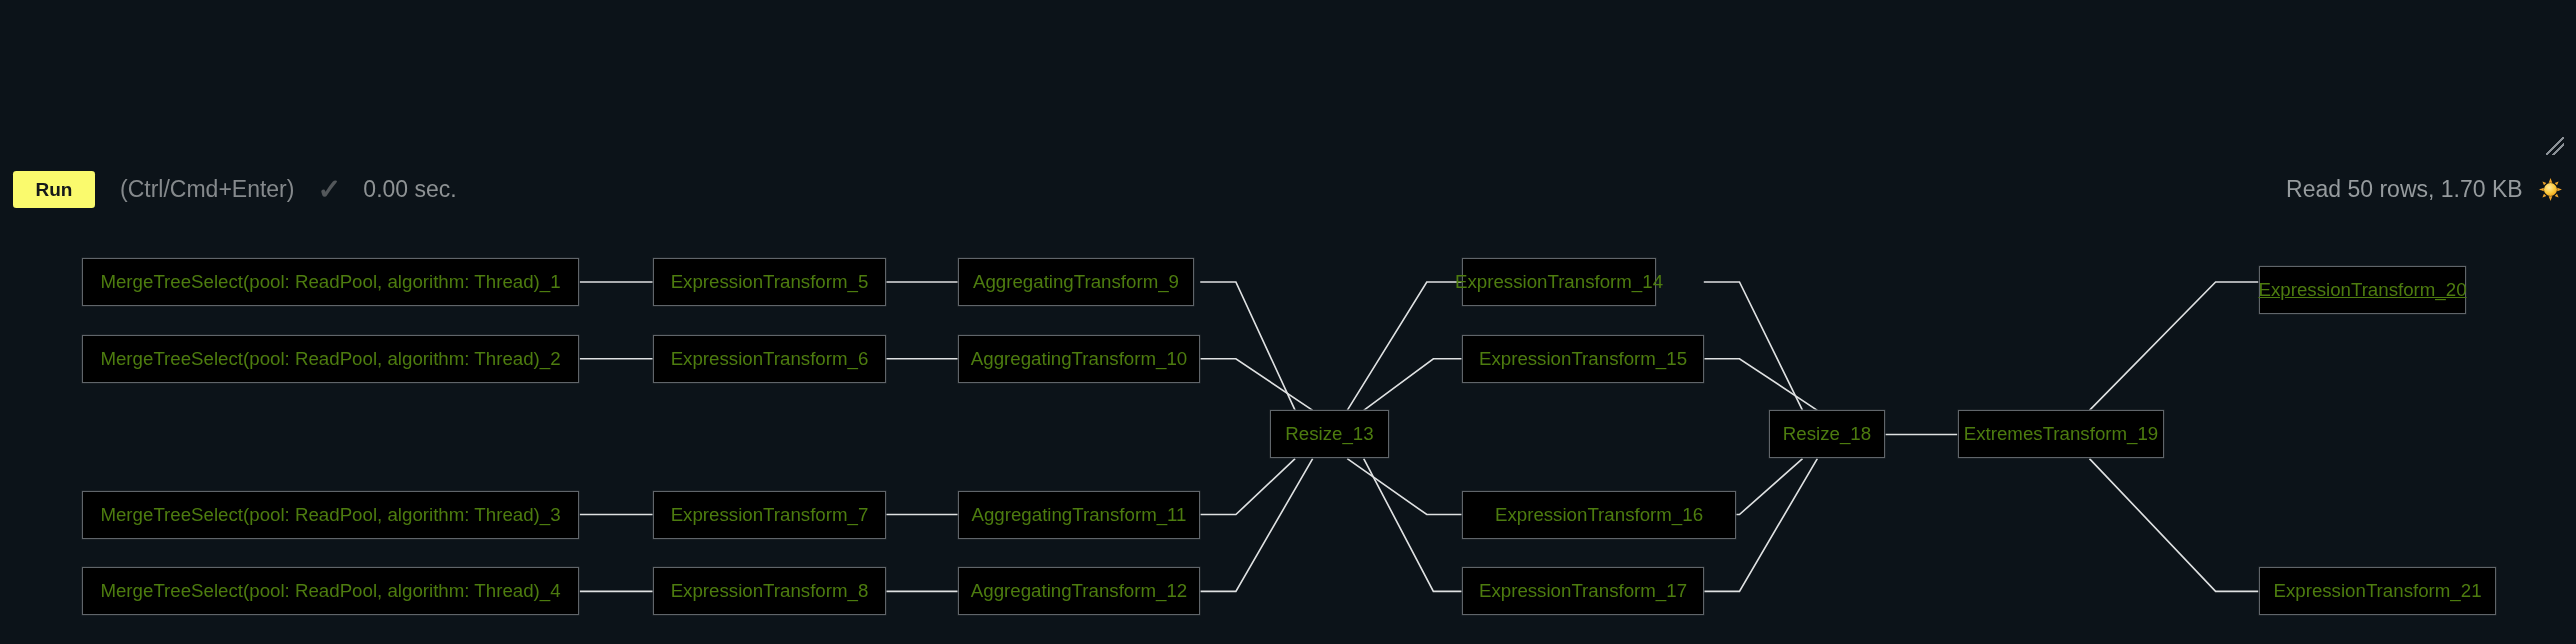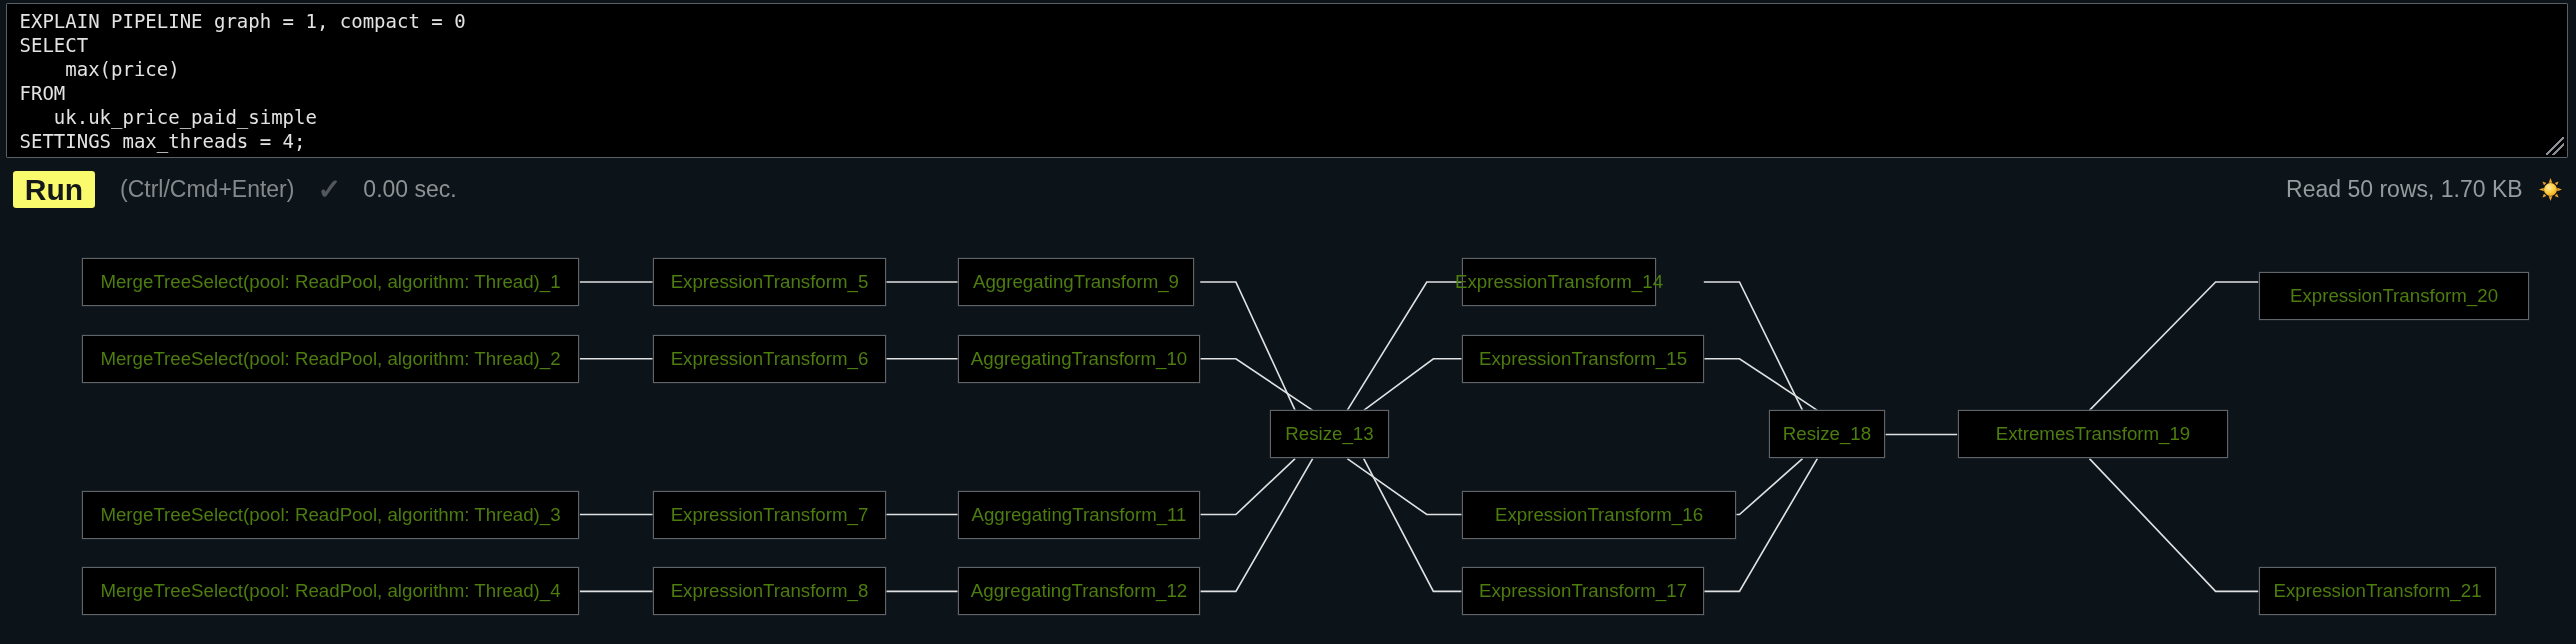--- a/index.html
+++ b/index.html
@@ -41,21 +41,21 @@
     position: absolute; left: 0; top: 168px;
     width: 100%; height: 43px;
     display: flex; align-items: center;
     padding: 0 13px;
   }
   .run-btn {
     width: 82px; height: 37px;
     background: #fafa6d;
     border: none; border-radius: 3.3px;
     font-family: "Liberation Sans", sans-serif;
-    font-size: 30px; font-weight: 700;
+    font-size: 19px; font-weight: 700;
     color: #15181a; cursor: pointer;
     flex: none;
   }
   .hint  { margin-left: 25px; font-size: 23px; color: #85898c; }
   .check { margin-left: 23px; font-size: 28.5px; color: #53575a; font-weight: 700; }
   .elapsed { margin-left: 22px; font-size: 23px; color: #8e9294; }
   .stats { margin-left: auto; font-size: 23px; color: #969b9e; }
   .sun-wrap { margin-left: 15.4px; width: 25px; height: 25px; cursor: pointer; flex: none; }
 
   
@@ -71,26 +71,20 @@
     display: flex; align-items: center; justify-content: center;
     white-space: nowrap;
     box-shadow: 0 0 0 0.5px #23282c;
   }
 </style>
 </head>
 <body>
 
 <div class="app">
 
-  <textarea class="sql-editor" spellcheck="false" wrap="off" style="">EXPLAIN PIPELINE graph = 1, compact = 0
-SELECT
-    max(price)
-FROM
-   uk.uk_price_paid_simple
-SETTINGS max_threads = 4;</textarea>
   <div class="resize-grip"></div>
 
   <div class="toolbar">
     <button class="run-btn">Run</button>
     <span class="hint">(Ctrl/Cmd+Enter)</span>
     <span class="check">✓</span>
     <span class="elapsed">0.00 sec.</span>
     <span class="stats">Read 50 rows, 1.70 KB</span>
     <span class="sun-wrap">
       <svg width="25" height="25" viewBox="0 0 48 48">
@@ -154,20 +148,20 @@
         <div class="node" style="left: 958px; top: 258px; width: 236px; height: 48px;">AggregatingTransform_9</div>
         <div class="node" style="left: 958px; top: 335px; width: 242px; height: 48px;">AggregatingTransform_10</div>
         <div class="node" style="left: 958px; top: 491px; width: 242px; height: 48px;">AggregatingTransform_11</div>
         <div class="node" style="left: 958px; top: 567px; width: 242px; height: 48px;">AggregatingTransform_12</div>
         <div class="node" style="left: 1270px; top: 410px; width: 119px; height: 48px;">Resize_13</div>
         <div class="node" style="left: 1462px; top: 258px; width: 194px; height: 48px;">ExpressionTransform_14</div>
         <div class="node" style="left: 1462px; top: 335px; width: 242px; height: 48px;">ExpressionTransform_15</div>
         <div class="node" style="left: 1462px; top: 491px; width: 274px; height: 48px;">ExpressionTransform_16</div>
         <div class="node" style="left: 1462px; top: 567px; width: 242px; height: 48px;">ExpressionTransform_17</div>
         <div class="node" style="left: 1769px; top: 410px; width: 116px; height: 48px;">Resize_18</div>
-        <div class="node" style="left: 1958px; top: 410px; width: 270px; height: 48px;">ExtremesTransform_19</div>
-        <div class="node" style="left: 2259px; top: 272px; width: 270px; height: 48px;">ExpressionTransform_20</div>
+        <div class="node" style="left: 1958px; top: 410px; width: 206px; height: 48px;">ExtremesTransform_19</div>
+        <div class="node" style="left: 2259px; top: 266px; width: 207px; height: 48px; text-decoration: underline;">ExpressionTransform_20</div>
         <div class="node" style="left: 2259px; top: 567px; width: 237px; height: 48px;">ExpressionTransform_21</div>
       </div>
   </div>
 
 </div>
 
 
 </body></html>

